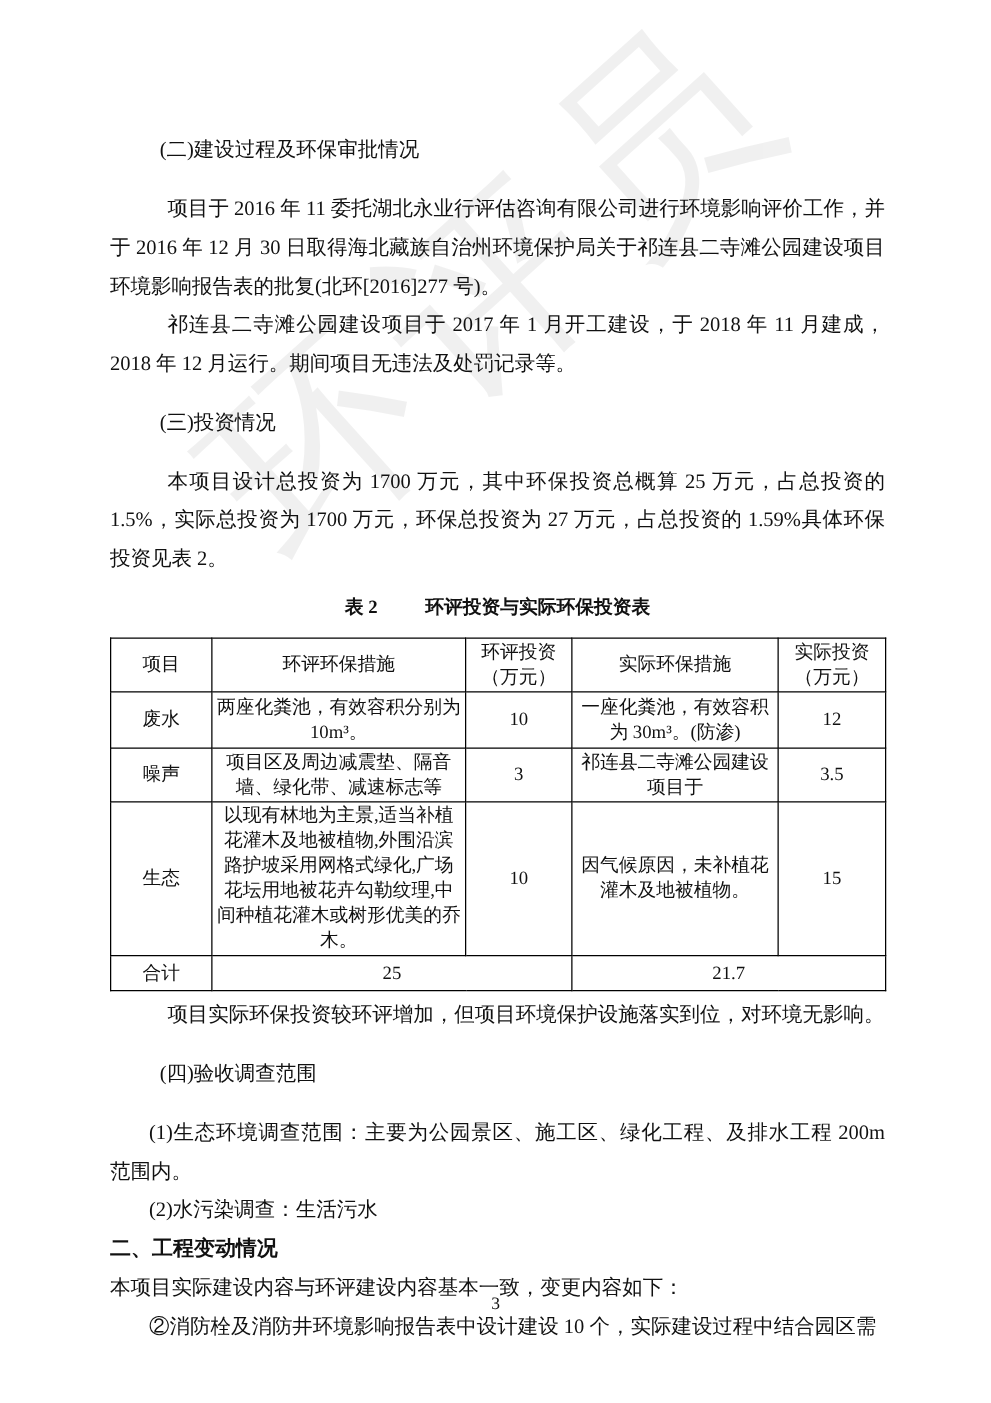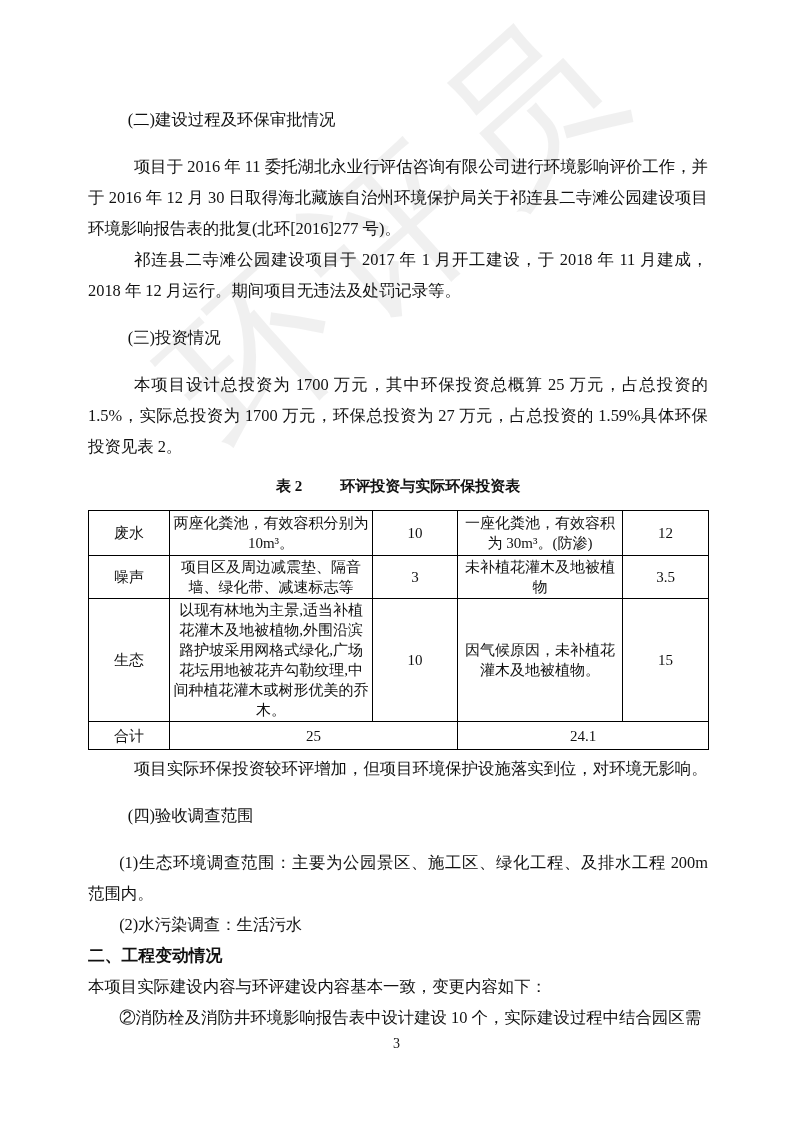--- a/index.html
+++ b/index.html
@@ -102,45 +102,52 @@
 
   <table class="inv-table">
     <colgroup>
       <col style="width:81px">
         <col style="width:203px">
         <col style="width:85px">
         <col style="width:165px">
         <col style="width:86px">
     </colgroup>
     <tbody>
+        <tr style="height:40px">
+      <th>项目</th>
+      <th>环评环保措施</th>
+      <th>环评投资（万元）</th>
+      <th>实际环保措施</th>
+      <th>实际投资（万元）</th>
+    </tr>
     <tr style="height:45px">
       <td>废水</td>
       <td>两座化粪池，有效容积分别为 10m³。</td>
       <td>10</td>
       <td>一座化粪池，有效容积为 30m³。(防渗)</td>
       <td>12</td>
     </tr>
     <tr style="height:42px">
       <td>噪声</td>
       <td>项目区及周边减震垫、隔音墙、绿化带、减速标志等</td>
       <td>3</td>
-      <td>未补植花灌木及地被植物</td>
+      <td>祁连县二寺滩公园建设项目于</td>
       <td>3.5</td>
     </tr>
     <tr style="height:105px">
       <td>生态</td>
       <td class="cell-long">以现有林地为主景,适当补植花灌木及地被植物,外围沿滨路护坡采用网格式绿化,广场花坛用地被花卉勾勒纹理,中间种植花灌木或树形优美的乔木。</td>
       <td>10</td>
       <td>因气候原因，未补植花灌木及地被植物。</td>
       <td>15</td>
     </tr>
     <tr style="height:28px">
       <td>合计</td>
       <td colspan="2">25</td>
-      <td colspan="2">24.1</td>
+      <td colspan="2">21.7</td>
     </tr>
   </tbody>
     </table>
 
   <p class="body-text indent-para" style="margin-top:3px;">项目实际环保投资较环评增加，但项目环境保护设施落实到位，对环境无影响。</p>
   <p class="sec-heading">(四)验收调查范围</p>
   <p class="body-text indent-sub">(1)生态环境调查范围：主要为公园景区、施工区、绿化工程、及排水工程 200m 范围内。</p>
   <p class="body-text indent-sub">(2)水污染调查：生活污水</p>
   <p class="major-heading">二、工程变动情况</p>
   <p class="body-text">本项目实际建设内容与环评建设内容基本一致，变更内容如下：</p>

